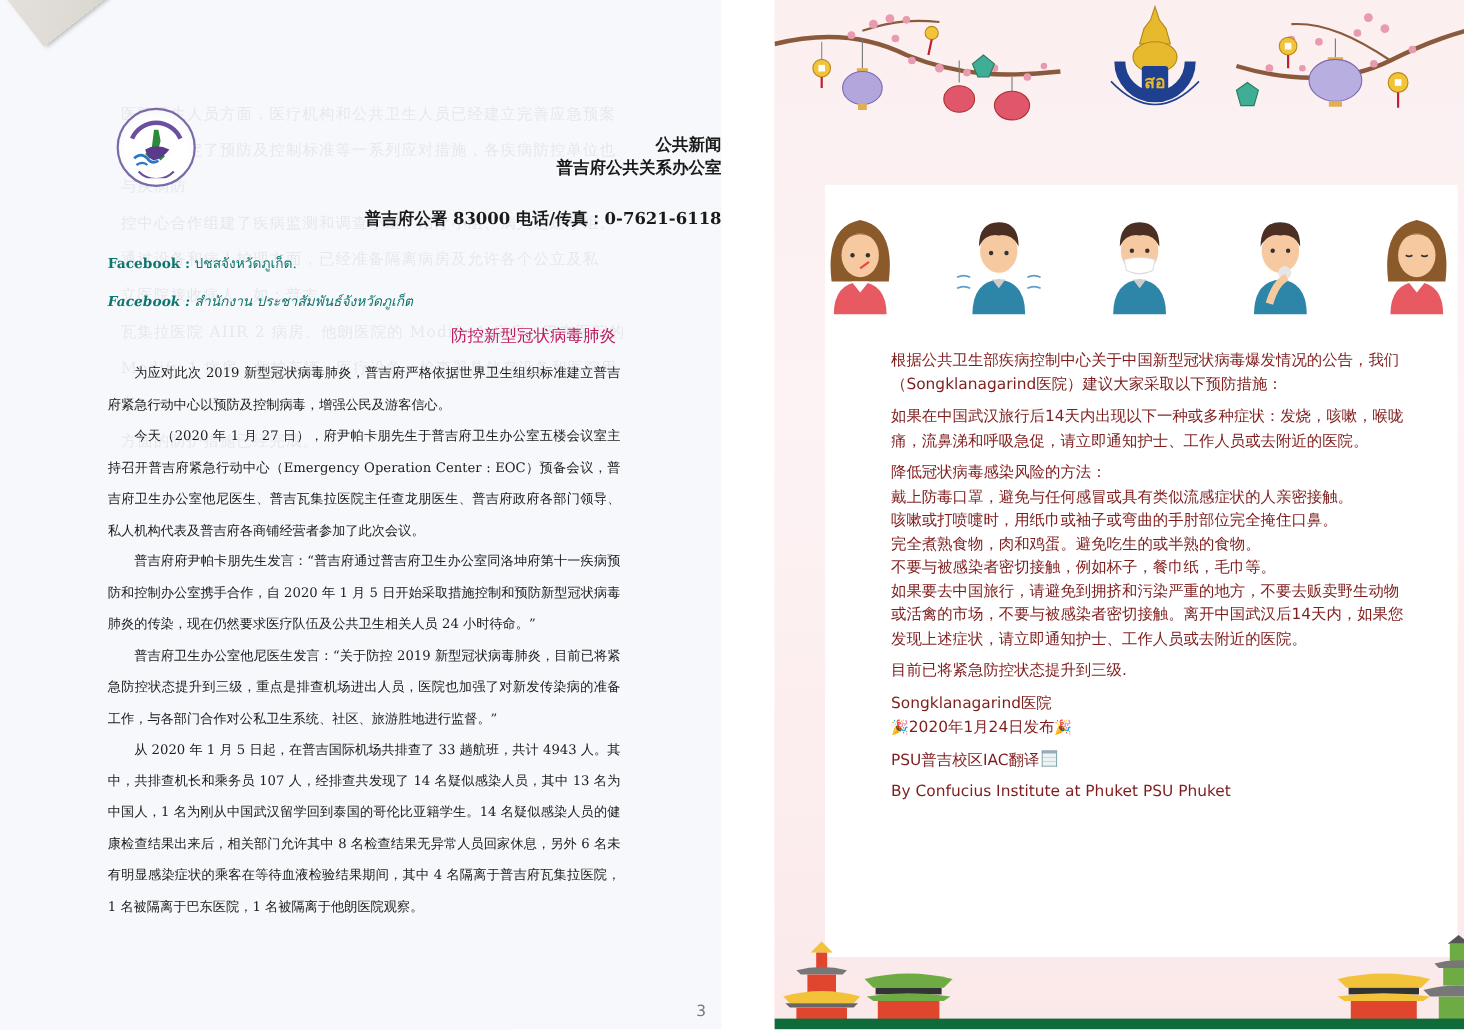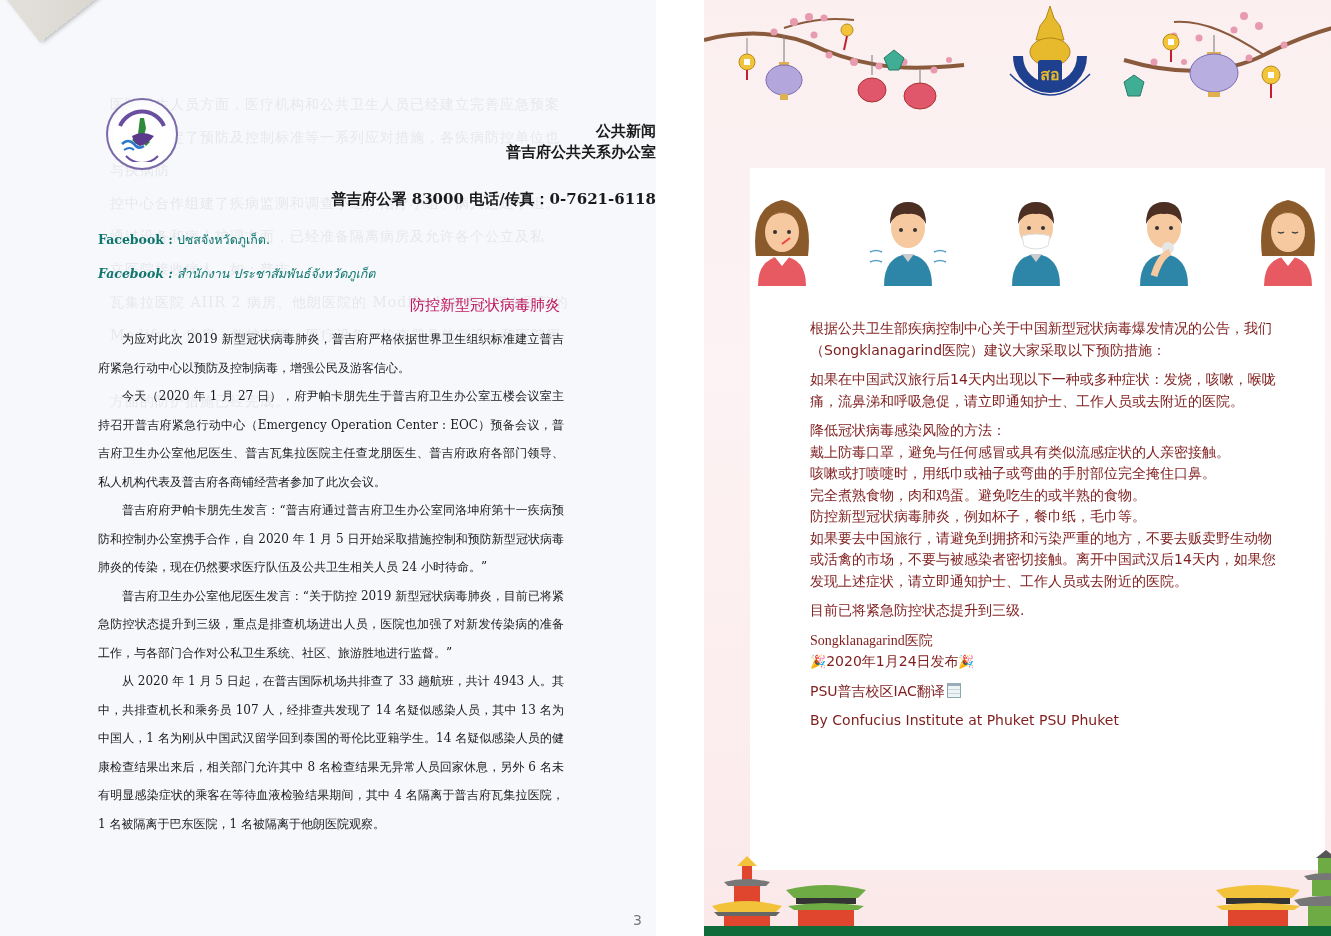--- a/index.html
+++ b/index.html
@@ -79,21 +79,21 @@
   }
   .avatar { position: absolute; top: 0; width: 80px; height: 100px; }
   .avatar svg { width: 80px; height: 100px; }
 
   .card-text {
     position: absolute; left: 60px; top: 150px; width: 470px;
     font-family: "DejaVu Sans", sans-serif; color: #7f1d1d;
     font-size: 14px; line-height: 21.5px;
   }
   .card-text .para { margin-bottom: 8px; }
-  .card-text .tight { margin-bottom: 0; font-family: Liberation Serif, serif; }
+  .card-text .tight { margin-bottom: 0; }
   .card-text .gap { margin-bottom: 8px; }
   .emoji { display: inline-block; font-size: 13px; }
   .calendar-icon {
     display: inline-block; width: 14px; height: 15px; vertical-align: -2px;
     border: 1px solid #8aa; background: repeating-linear-gradient(180deg,#eef4f6 0 3px,#c9d6dc 3px 4px);
     border-top: 3px solid #9ab;
     margin-left: 2px;
   }
 
   .deco-bottom { position: absolute; left: 0; top: 846px; width: 663px; height: 90px; }
@@ -295,21 +295,21 @@
       </div>
     </div>
 
     <div class="card-text">
       <div class="para">根据公共卫生部疾病控制中心关于中国新型冠状病毒爆发情况的公告，我们（Songklanagarind医院）建议大家采取以下预防措施：</div>
       <div class="para">如果在中国武汉旅行后14天内出现以下一种或多种症状：发烧，咳嗽，喉咙痛，流鼻涕和呼吸急促，请立即通知护士、工作人员或去附近的医院。</div>
       <div class="tight">降低冠状病毒感染风险的方法：</div>
       <div class="tight">戴上防毒口罩，避免与任何感冒或具有类似流感症状的人亲密接触。</div>
       <div class="tight">咳嗽或打喷嚏时，用纸巾或袖子或弯曲的手肘部位完全掩住口鼻。</div>
       <div class="tight">完全煮熟食物，肉和鸡蛋。避免吃生的或半熟的食物。</div>
-      <div class="tight">防控新型冠状病毒肺炎，例如杯子，餐巾纸，毛巾等。</div>
+      <div class="tight">不要与被感染者密切接触，例如杯子，餐巾纸，毛巾等。</div>
       <div class="para">如果要去中国旅行，请避免到拥挤和污染严重的地方，不要去贩卖野生动物或活禽的市场，不要与被感染者密切接触。离开中国武汉后14天内，如果您发现上述症状，请立即通知护士、工作人员或去附近的医院。</div>
       <div class="para">目前已将紧急防控状态提升到三级.</div>
 
       <div class="tight">Songklanagarind医院</div>
       <div class="gap">
         <span class="emoji">🎉</span><span>2020年1月24日发布</span><span class="emoji">🎉</span>
       </div>
       <div class="gap">
         <span>PSU普吉校区IAC翻译</span><span class="calendar-icon"></span>
       </div>

